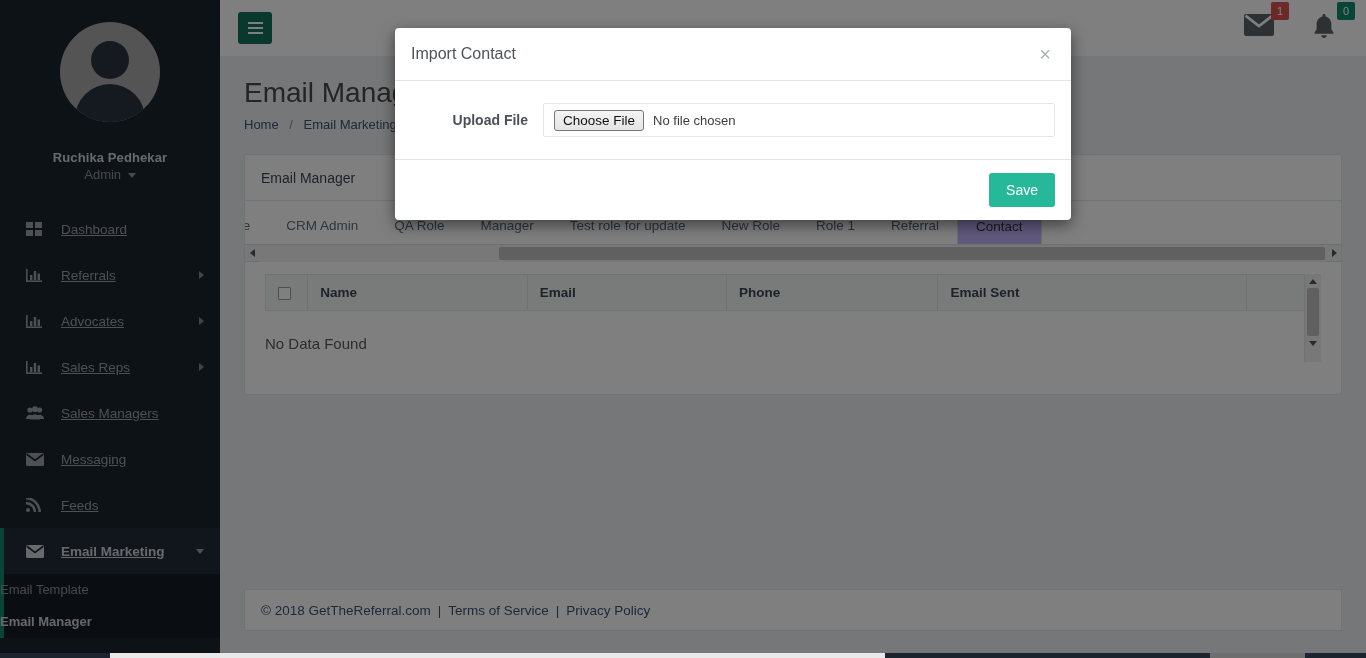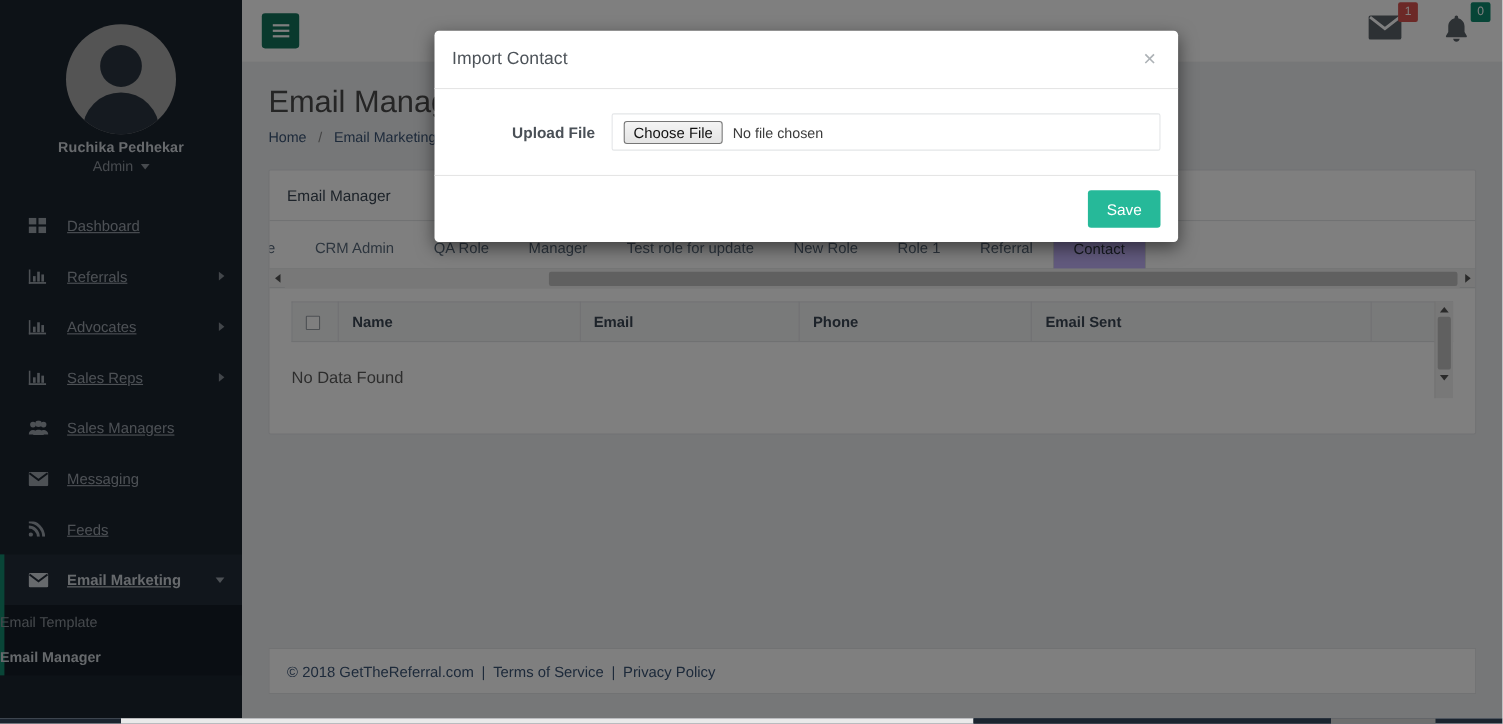--- a/index.html
+++ b/index.html
@@ -48,21 +48,21 @@
     position: absolute;
     width: 70px; height: 46px;
     border-radius: 36px 36px 0 0;
     background: #2b3540;
     left: 15px; top: 62px;
   }
   .user-name {
     color: #cfd4da;
     font-size: 13px; font-weight: bold;
     text-align: center;
-    margin-top: 4px;
+    margin-top: 28px;
     letter-spacing: .1px;
   }
   .user-role {
     color: #8d949c;
     font-size: 13px;
     text-align: center;
     margin-top: 2px;
   }
   .caret-down {
     display: inline-block;
@@ -441,21 +441,21 @@
   }
   .modal-x {
     margin-left: auto;
     font-size: 20px;
     color: #adb2b6;
     line-height: 1;
     cursor: pointer;
     padding: 2px 4px;
   }
   .modal-body {
-    padding: 22px 16px 22px 16px;
+    padding: 22px 16px 22px 3px;
     display: flex; align-items: center;
     border-bottom: 1px solid #e5e5e5;
   }
   .form-label {
     width: 145px;
     text-align: right;
     padding-right: 15px;
     font-size: 14px;
     font-weight: bold;
     color: #4a5057;

